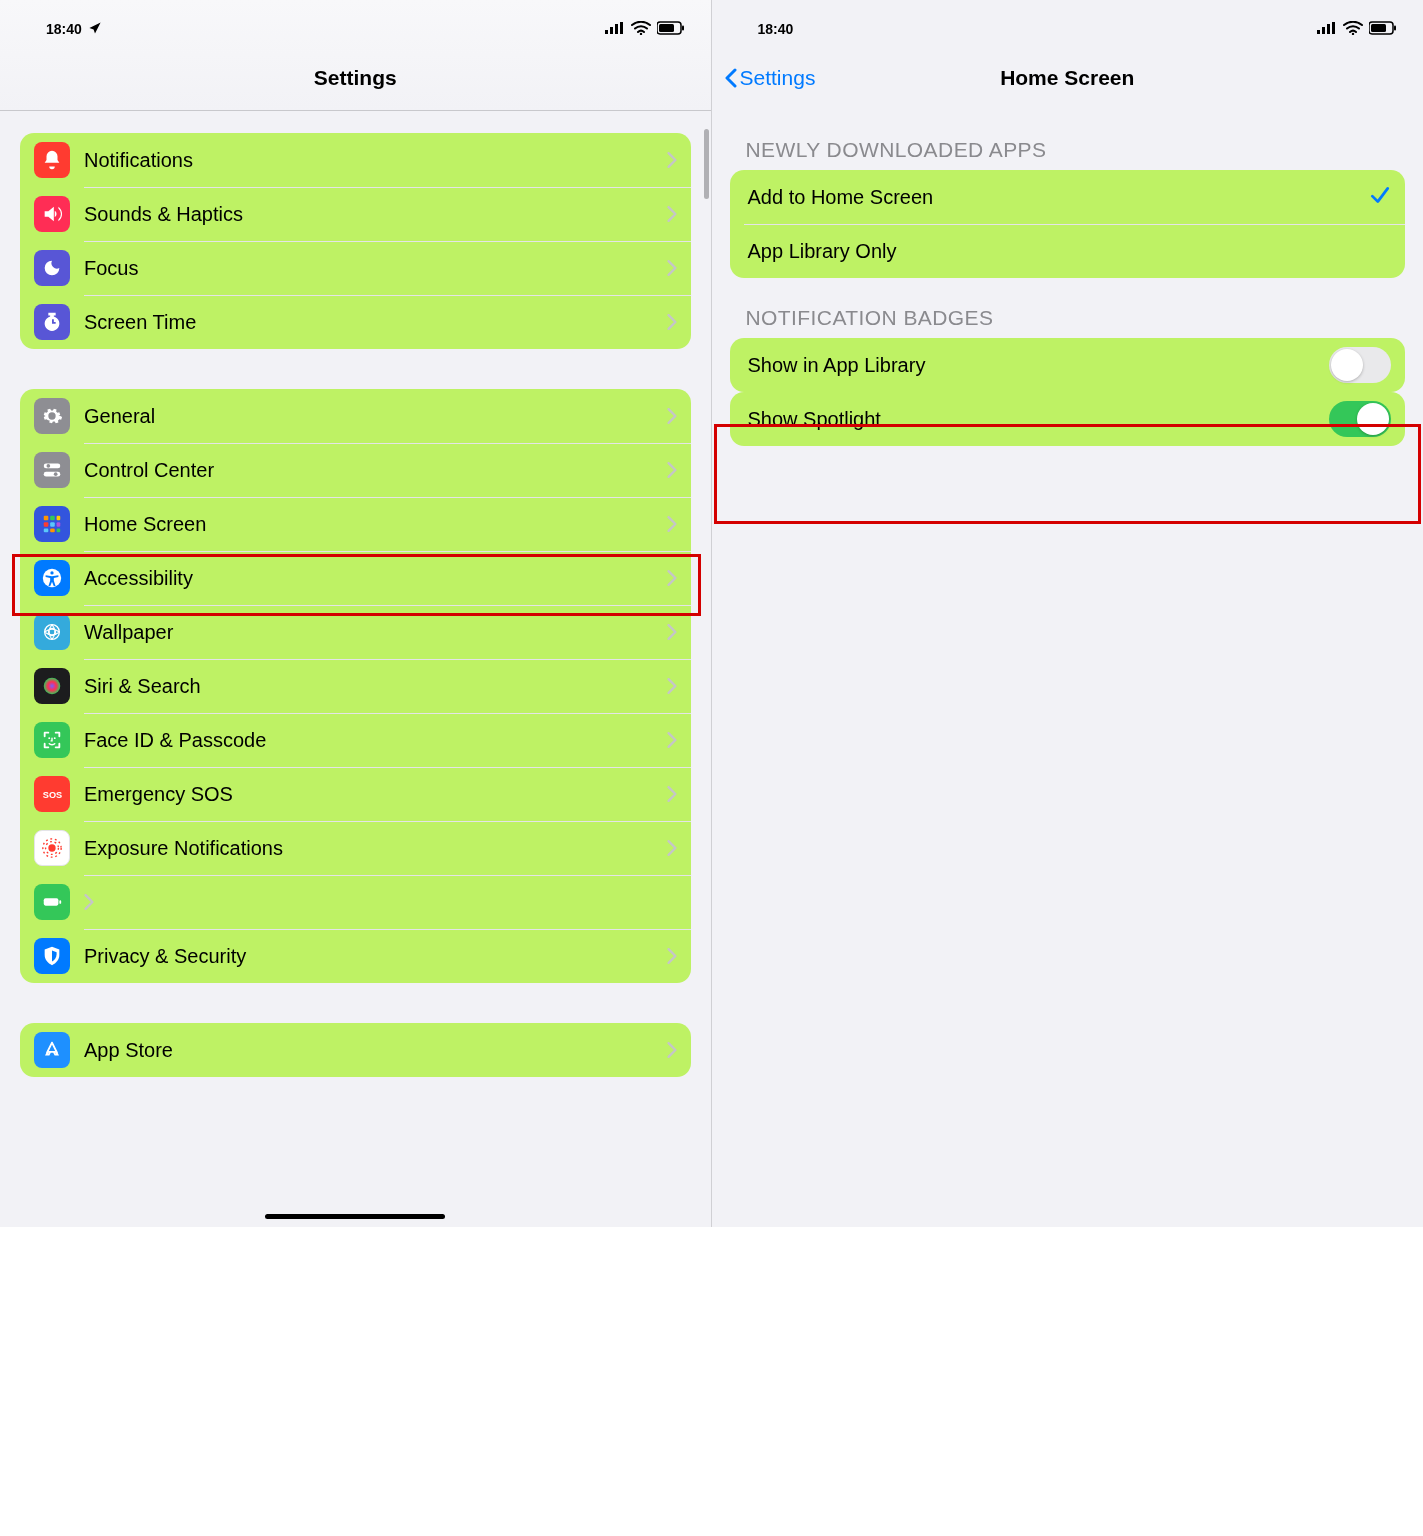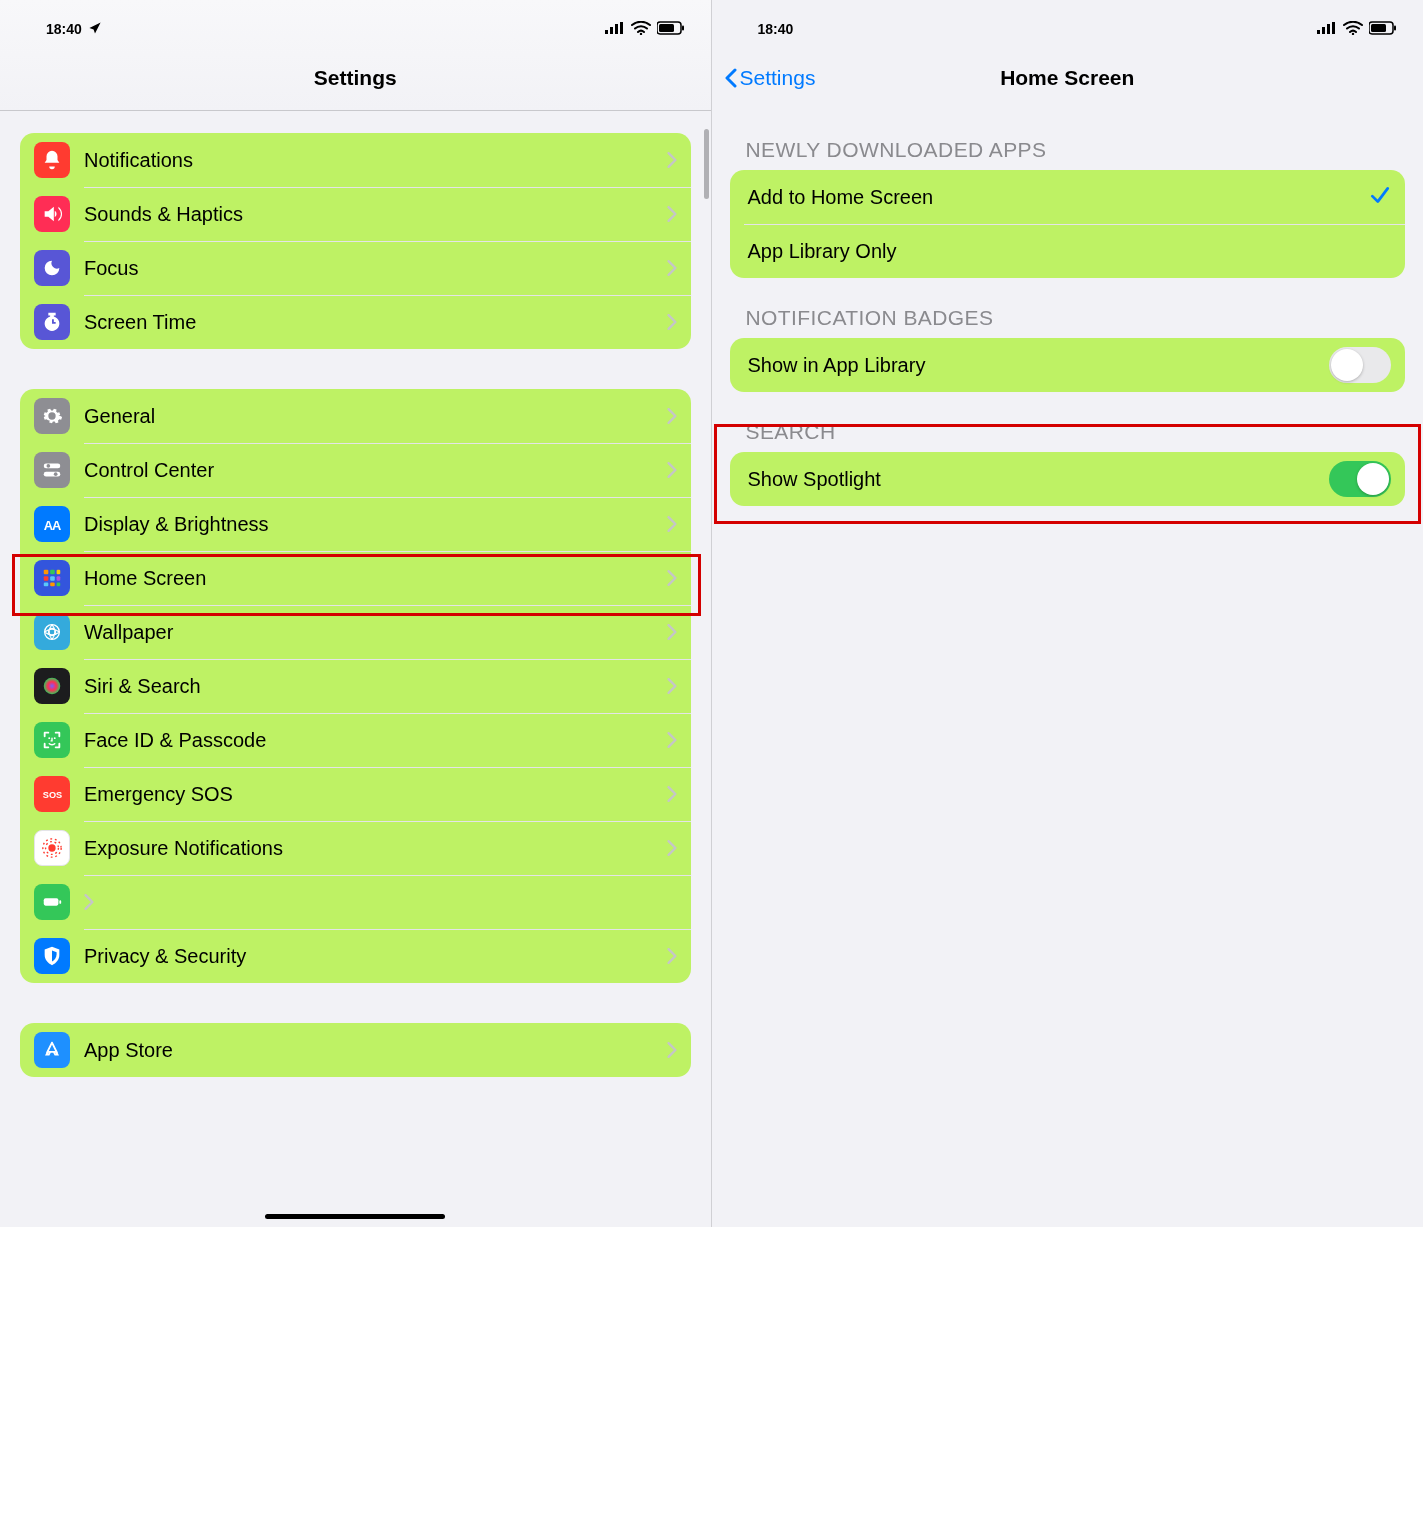--- a/index.html
+++ b/index.html
@@ -282,39 +282,39 @@
               </svg>
             </div>
             <div class="row-label">Control Center</div>
             <span class="chevron">
               <svg>
                 <use href="#i-chevron"></use>
               </svg>
             </span>
           </div>
           <div class="row">
+            <div class="icon" style="background: rgb(51, 85, 221);">
+              <svg>
+                <use href="#ic-home-screen"></use>
+              </svg>
+            </div>
+            <div class="row-label">Home Screen</div>
+            <span class="chevron">
+              <svg>
+                <use href="#i-chevron"></use>
+              </svg>
+            </span>
+          </div>
+          <div class="row">
             <div class="icon" style="background: rgb(0, 122, 255);">
               <svg>
-                <use href="#ic-display"></use>
-              </svg>
-            </div>
-            <div class="row-label">Display &amp; Brightness</div>
-            <span class="chevron">
-              <svg>
-                <use href="#i-chevron"></use>
-              </svg>
-            </span>
-          </div>
-          <div class="row">
-            <div class="icon" style="background: rgb(51, 85, 221);">
-              <svg>
-                <use href="#ic-home-screen"></use>
-              </svg>
-            </div>
-            <div class="row-label">Home Screen</div>
+                <use href="#ic-accessibility"></use>
+              </svg>
+            </div>
+            <div class="row-label">Accessibility</div>
             <span class="chevron">
               <svg>
                 <use href="#i-chevron"></use>
               </svg>
             </span>
           </div>
           <div class="row">
             <div class="icon" style="background: rgb(52, 170, 220);">
               <svg>
                 <use href="#ic-wallpaper"></use>
@@ -471,21 +471,20 @@
       <div class="group-label">Notification Badges</div>
       <div class="list">
         <div class="row noicon">
           <div class="row-label">Show in App Library</div>
           <div class="toggle off">
               <div class="knob"></div>
             </div>
         </div>
       </div>
 
-      <div class="group-label">Search</div>
       <div class="list">
         <div class="row noicon">
           <div class="row-label">Show Spotlight</div>
           <div class="toggle on">
               <div class="knob"></div>
             </div>
         </div>
       </div>
     </div>
 

